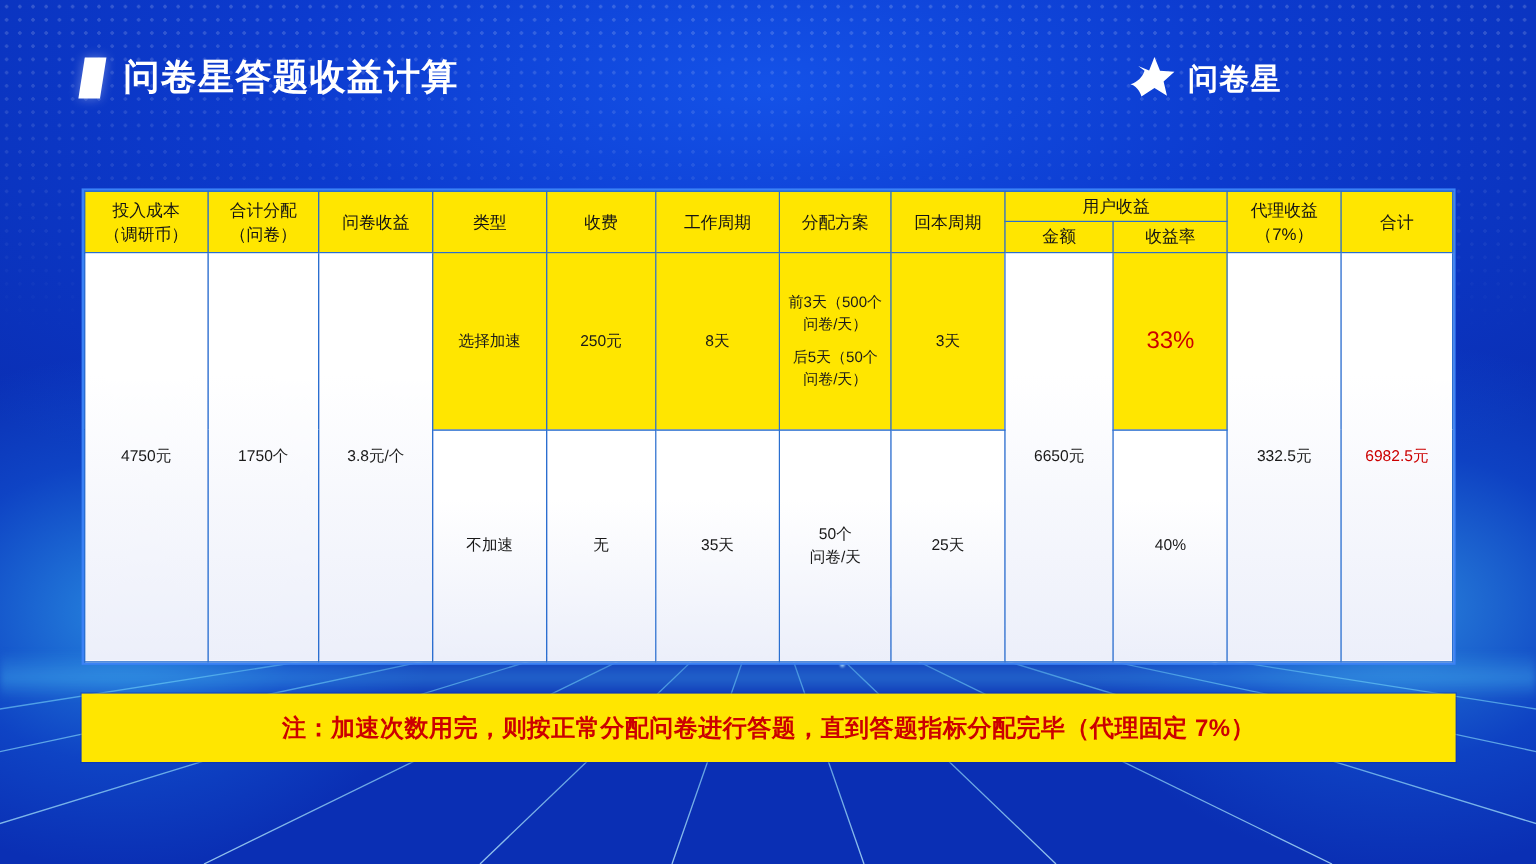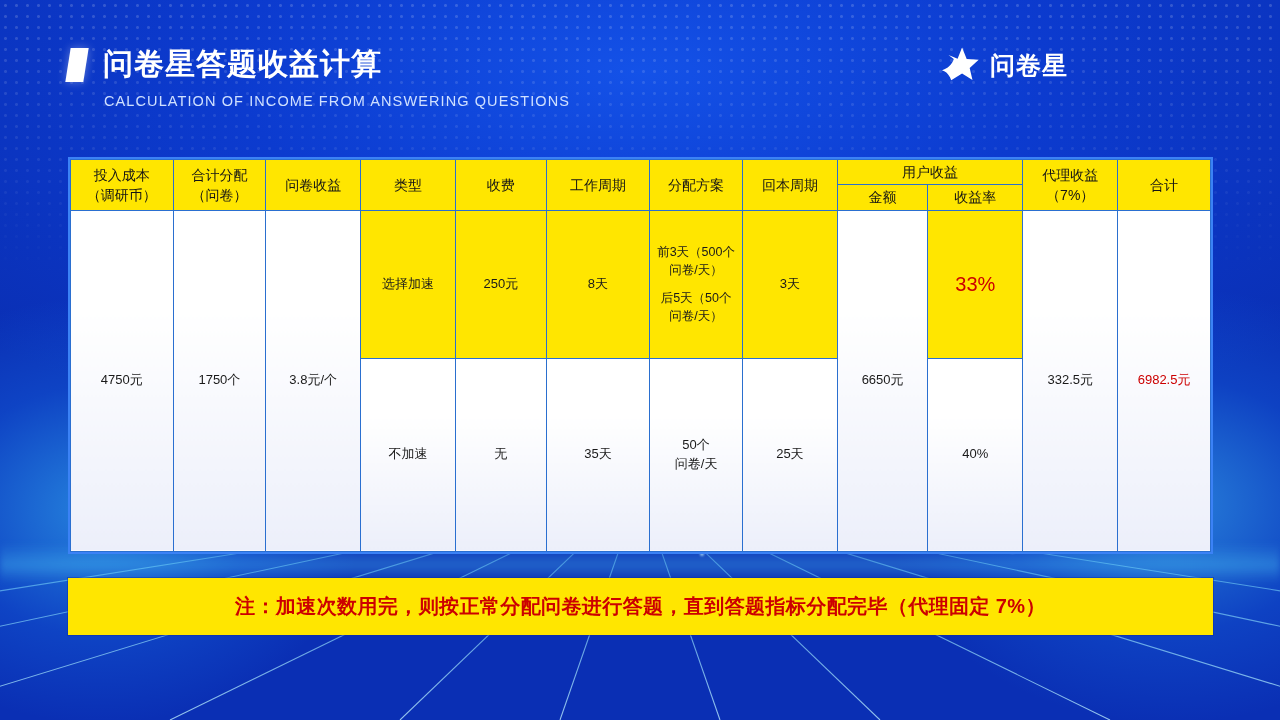--- a/index.html
+++ b/index.html
@@ -157,21 +157,20 @@
   </div>
   <div class="spark" style="left:300px;top:545px;width:5px;height:5px;opacity:.9;"></div>
   <div class="spark" style="left:700px;top:552px;width:4px;height:4px;opacity:.8;"></div>
   <div class="spark" style="left:1010px;top:548px;width:5px;height:5px;opacity:.85;"></div>
   <div class="spark" style="left:495px;top:406px;width:4px;height:4px;opacity:.75;"></div>
 </div>
 
 <div id="header">
   <div class="title-mark"></div>
   <div class="title-cn">问卷星答题收益计算</div>
-  <div class="title-en">CALCULATION OF INCOME FROM ANSWERING QUESTIONS</div>
 
   <div class="logo">
     <span>
       <svg class="logo-star" viewBox="0 0 48 48">
         <path d="M27.5 4 L32.8 17.2 L46.5 18.1 L36.2 27.4 L39.4 41 L27.5 33.6 L15.1 41.5 C15.1 41.5 12.5 32.0 4.5 30.0 C11.0 28.0 16.2 23.0 18.0 17.0 L12.0 12.5 L22.4 16.9 Z" fill="#ffffff"></path>
       </svg>
     </span>
     <span class="logo-text">问卷星</span>
   </div>
 </div>

